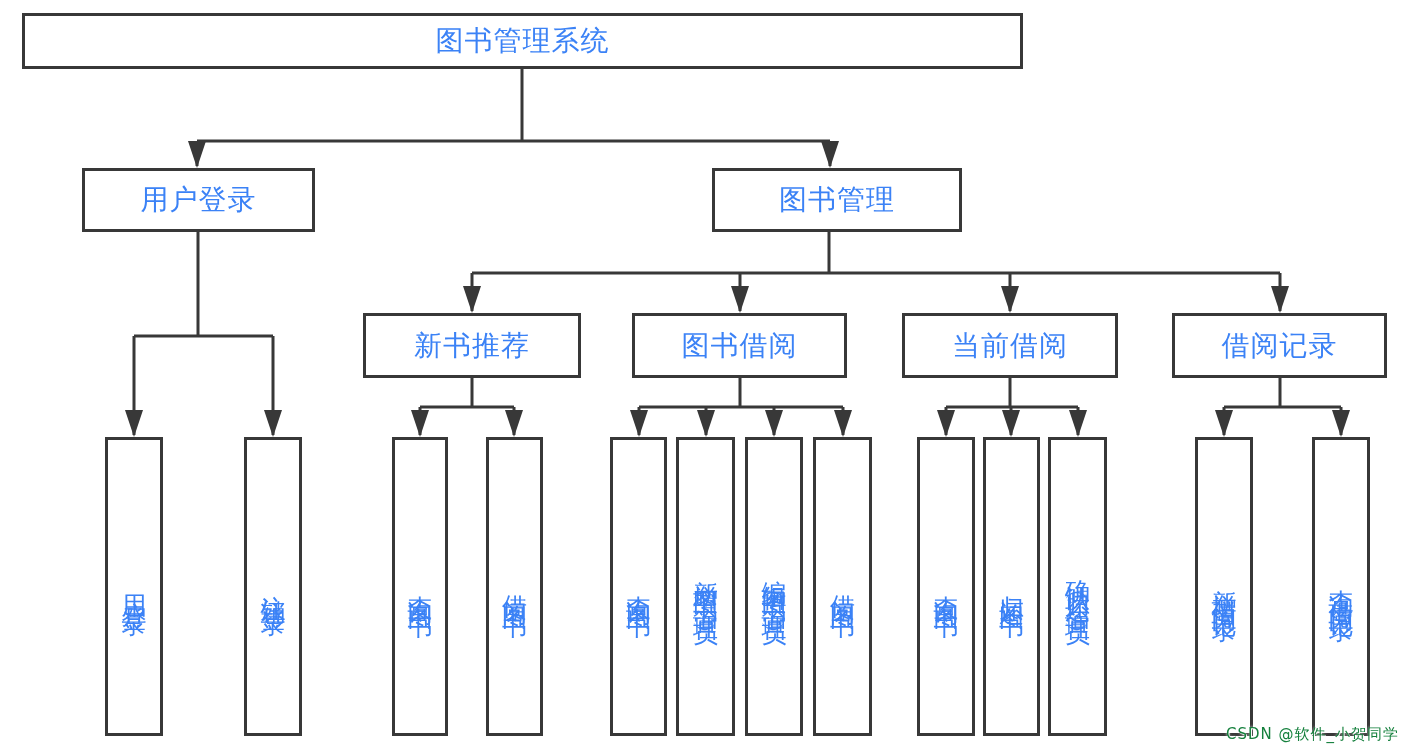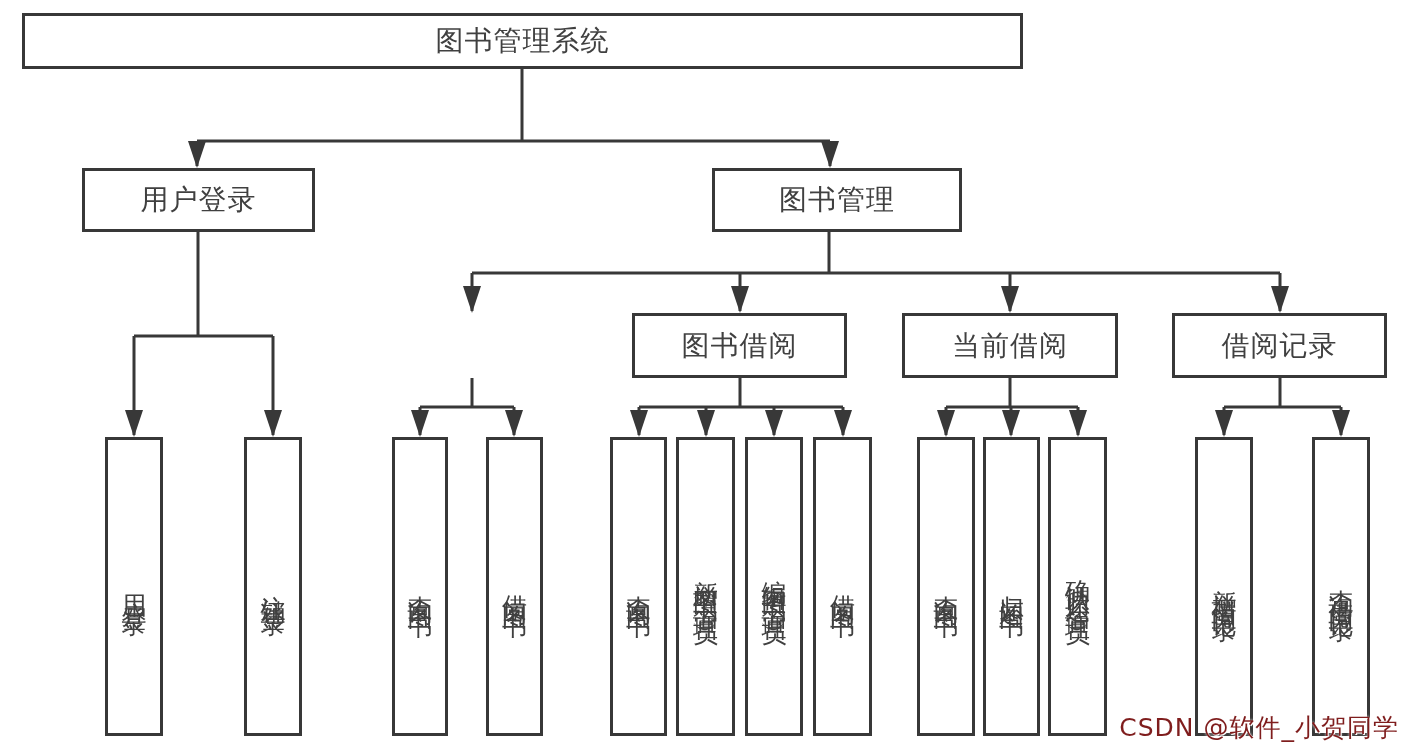--- a/index.html
+++ b/index.html
@@ -24,41 +24,41 @@
   }
   .box {
     position: absolute;
     box-sizing: border-box;
     background: #ffffff;
     border: 3px solid #383838;
     display: flex;
     align-items: center;
     justify-content: center;
     z-index: 2;
-    color: #404040;
+    color: #3b82f6;
   }
   .hbox {
     font-size: 28px;
     letter-spacing: 1px;
     white-space: nowrap;
   }
   .vbox {
     writing-mode: vertical-rl;
     text-orientation: mixed;
     font-size: 25px;
     letter-spacing: 6px;
     line-height: 1;
   }
   .watermark {
     position: absolute;
     right: 6px;
     bottom: 3px;
-    font-size: 25px;
+    font-size: 15px;
     letter-spacing: 1px;
-    color: #7f1d1d;
+    color: #15803d;
     z-index: 5;
     white-space: nowrap;
     text-shadow: 0 0 3px #ffffff, 1px 1px 0 #ffffff;
   }
 </style>
 </head>
 <body>
 
 <div id="canvas">
 
@@ -100,20 +100,21 @@
       <polygon points="1224,437 1215,410 1233,410"></polygon>
       <polygon points="1341,437 1332,410 1350,410"></polygon>
     </g>
   </svg>
 
   <div class="box hbox" style="left:22px; top:13px; width:1001px; height:56px;">图书管理系统</div>
 
   <div class="box hbox" style="left:82px; top:168px; width:233px; height:64px;">用户登录</div>
   <div class="box hbox" style="left:712px; top:168px; width:250px; height:64px;">图书管理</div>
 
+  <div class="box hbox" style="left:363px; top:313px; width:218px; height:65px;">新书推荐</div>
   <div class="box hbox" style="left:632px; top:313px; width:215px; height:65px;text-align:center;">图书借阅</div>
   <div class="box hbox" style="left:1172px; top:313px; width:215px; height:65px;">借阅记录</div>
   <div class="box hbox" style="left:902px; top:313px; width:216px; height:65px;">当前借阅</div>
 
   <div class="box vbox" style="left:105px; top:437px; width:58px; height:299px;">用户登录</div>
   <div class="box vbox" style="left:244px; top:437px; width:58px; height:299px;">注销登录</div>
 
   <div class="box vbox" style="left:392px; top:437px; width:56px; height:299px;">查询图书</div>
   <div class="box vbox" style="left:486px; top:437px; width:57px; height:299px;">借阅图书</div>
 

